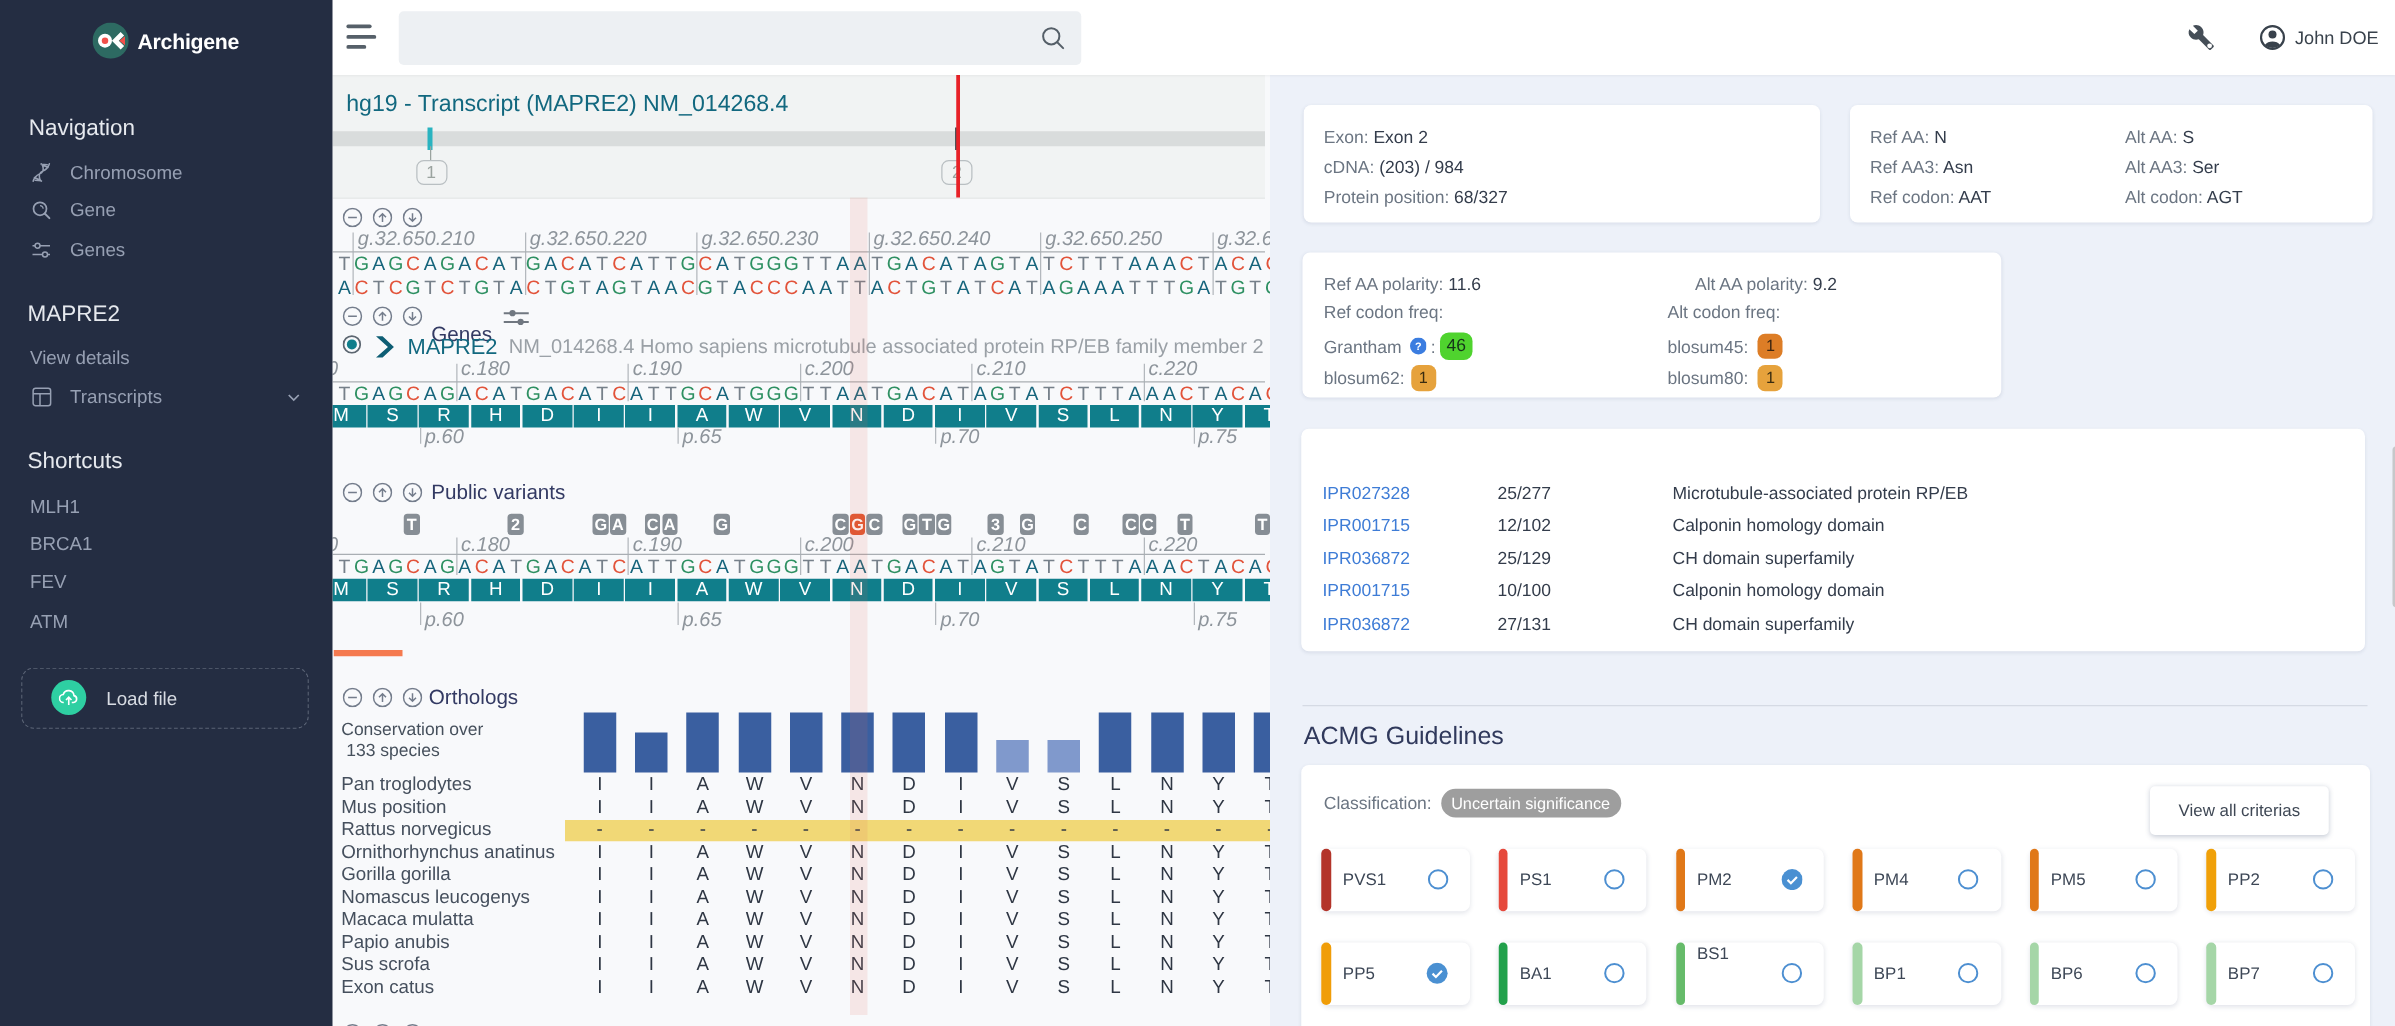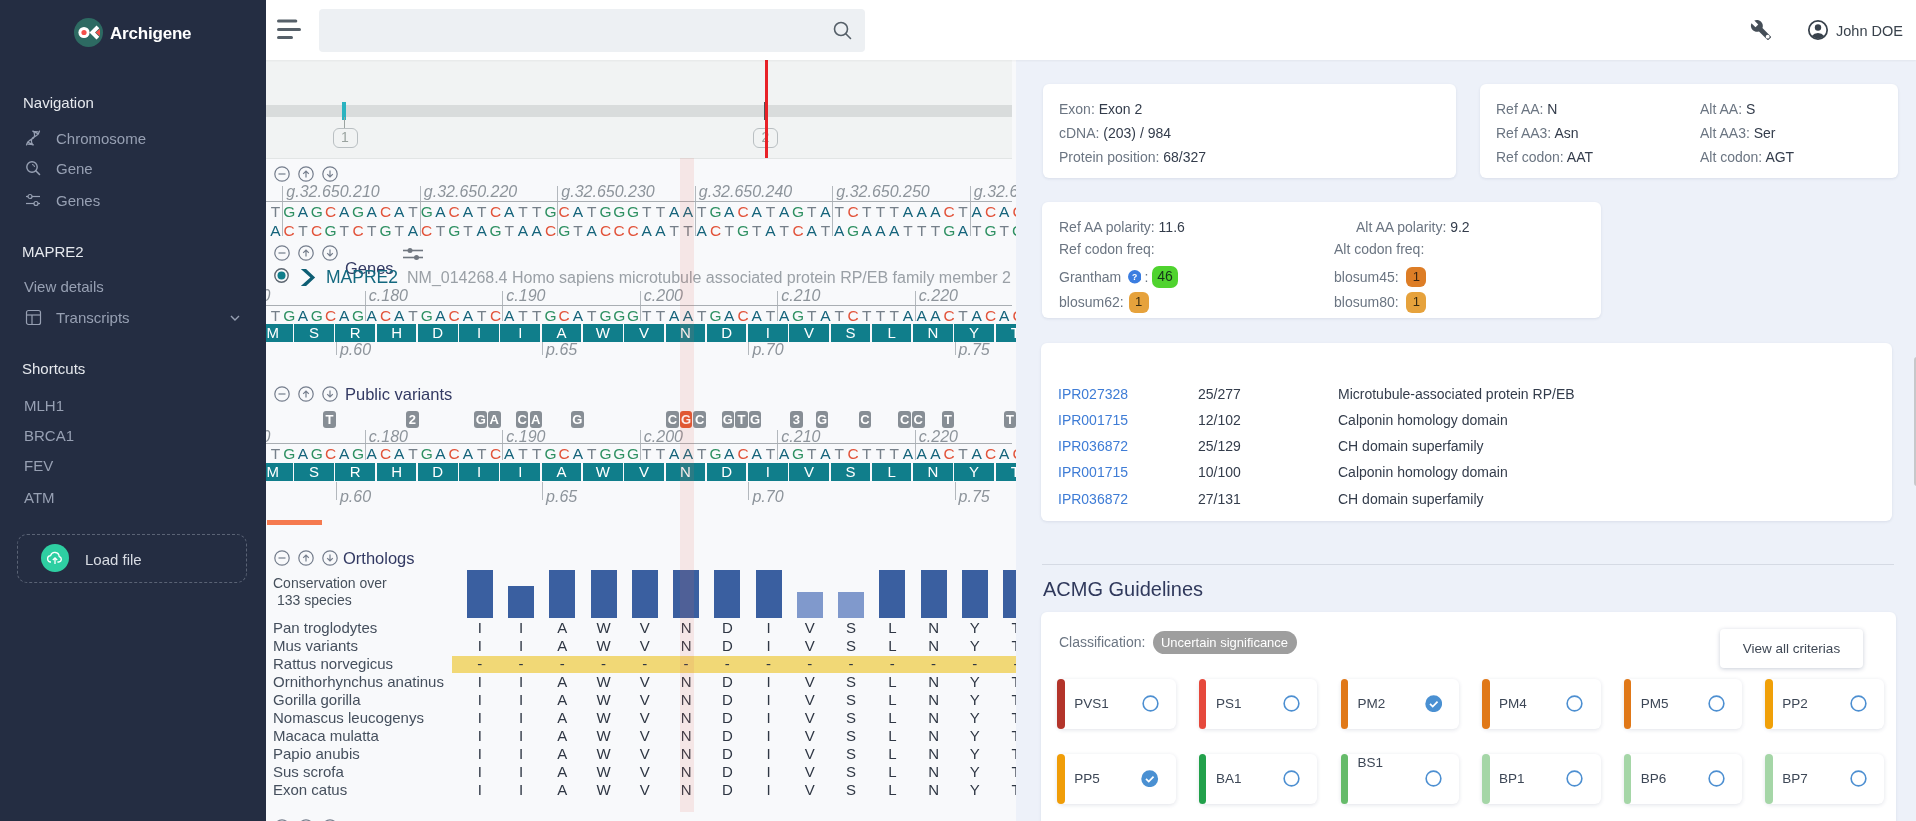--- a/index.html
+++ b/index.html
@@ -8,21 +8,21 @@
 #browser{position:absolute;left:266px;top:60px;width:750px;height:761px;background:#f8f9fb;overflow:hidden;z-index:5}
 #rightpanel{position:absolute;left:1016px;top:60px;width:900px;height:761px;background:#edf1f9;overflow:hidden;z-index:6}
 .bl{position:absolute;transform:translateX(-50%);font-size:15.5px;line-height:14px}
 .aacell{position:absolute;height:18px;background:#107e8b;color:#fff;font-size:15px;text-align:center;line-height:18px}
 .tick{position:absolute;width:1px;background:#b3b8bd}
 .coord{position:absolute;font-style:italic;font-size:16px;color:#8d949b;white-space:nowrap;line-height:14px}
 .hline{position:absolute;height:1px;background:#a9aeb3}
 .thdr{position:absolute;font-size:16.5px;font-weight:500;color:#333a63;white-space:nowrap;line-height:17px}
 .vchip{position:absolute;width:12.6px;height:17.5px;background:#878e95;color:#fff;font-size:13px;font-weight:700;text-align:center;line-height:17.5px;border-radius:3px}
 .navitem{position:absolute;font-size:15px;color:#97a0b3;line-height:15px}
-.navhead{position:absolute;font-size:15px;color:#e6e9ee;line-height:15px}
+.navhead{position:absolute;font-size:18px;color:#e6e9ee;line-height:15px}
 .card{position:absolute;background:#fff;border-radius:6px;box-shadow:0 1px 3px rgba(40,60,100,0.10)}
 .lbl{color:#6b7582}.val{color:#333c4b}
 .crow{position:absolute;font-size:14px;white-space:nowrap;line-height:14px}
 .species{position:absolute;font-size:15px;color:#454f5d;line-height:15px;white-space:nowrap}
 .oletter{position:absolute;transform:translateX(-50%);font-size:15px;color:#2f3744;line-height:15px}
 .chip{position:absolute;background:#fff;border-radius:6px;box-shadow:0 1px 4px rgba(40,60,100,0.14);width:118.5px;height:50px}
 .chipbar{position:absolute;width:7.5px;height:50px;border-radius:4px}
 .chiplabel{position:absolute;font-size:13.5px;color:#3d4756;line-height:14px}
 </style></head><body>
 <div id="sidebar">
@@ -94,20 +94,21 @@
 <svg class="abs" style="left:1807px;top:19px" width="22" height="22" viewBox="0 0 24 24">
 <circle cx="12" cy="12" r="10" fill="none" stroke="#39424c" stroke-width="1.9"></circle>
 <circle cx="12" cy="9.3" r="3.5" fill="#39424c"></circle>
 <path d="M5.2 18.6 a8.8 8.8 0 0 1 13.6 0 a10 10 0 0 1 -13.6 0z" fill="#39424c"></path>
 </svg>
 <div class="abs" style="left:1836px;top:23px;font-size:14.5px;color:#39424c">John DOE</div>
 </div>
 <div id="browser">
     <div style="position:absolute;left:-266px;top:-60px;width:1916px;height:821px">
 <div class="abs" style="left:266px;top:60px;width:746px;height:98px;background:#f1f3f3"></div>
+<div class="abs" style="left:277px;top:73px;font-size:18.5px;font-weight:500;color:#12687f;line-height:19px">hg19 - Transcript (MAPRE2) NM_014268.4</div>
 <div class="abs" style="left:266px;top:104.6px;width:746px;height:12.4px;background:#d9dcdc"></div>
 <div class="abs" style="left:342.4px;top:101.5px;width:3.4px;height:18px;background:#2ab3c0"></div>
 <div class="abs" style="left:764.2px;top:101.5px;width:3.4px;height:18px;background:#4d5357"></div>
 <div class="abs" style="left:344.2px;top:117px;width:1px;height:11px;background:#9aa39f"></div>
 <div class="abs" style="left:765.6px;top:117px;width:1px;height:11px;background:#9aa39f"></div>
 <div class="abs" style="left:332.5px;top:128px;width:25px;height:19.5px;border:1.4px solid #b9bfc2;border-radius:6px;font-size:14px;color:#9aa39f;text-align:center;line-height:17px">1</div>
 <div class="abs" style="left:753px;top:128px;width:25px;height:19.5px;border:1.4px solid #b9bfc2;border-radius:6px;font-size:14px;color:#9aa39f;text-align:center;line-height:17px">2</div>
 <div class="abs" style="left:765.3px;top:60px;width:2.4px;height:97.5px;background:#e82127;z-index:8"></div>
 <div class="abs" style="left:266px;top:157.5px;width:746px;height:1px;background:#e2e5e5"></div>
 <svg class="abs" style="left:274.0px;top:166.0px" width="16" height="16" viewBox="0 0 16 16">
@@ -533,21 +534,21 @@
 <span class="oletter" style="left:644.8px;top:619.5px">V</span>
 <span class="oletter" style="left:686.1px;top:619.5px">N</span>
 <span class="oletter" style="left:727.3px;top:619.5px">D</span>
 <span class="oletter" style="left:768.6px;top:619.5px">I</span>
 <span class="oletter" style="left:809.8px;top:619.5px">V</span>
 <span class="oletter" style="left:851.1px;top:619.5px">S</span>
 <span class="oletter" style="left:892.3px;top:619.5px">L</span>
 <span class="oletter" style="left:933.6px;top:619.5px">N</span>
 <span class="oletter" style="left:974.8px;top:619.5px">Y</span>
 <span class="oletter" style="left:1016.1px;top:619.5px">T</span>
-<div class="species" style="left:273px;top:637.6px">Mus variants</div>
+<div class="species" style="left:273px;top:637.6px">Mus position</div>
 <span class="oletter" style="left:479.8px;top:637.6px">I</span>
 <span class="oletter" style="left:521.1px;top:637.6px">I</span>
 <span class="oletter" style="left:562.3px;top:637.6px">A</span>
 <span class="oletter" style="left:603.6px;top:637.6px">W</span>
 <span class="oletter" style="left:644.8px;top:637.6px">V</span>
 <span class="oletter" style="left:686.1px;top:637.6px">N</span>
 <span class="oletter" style="left:727.3px;top:637.6px">D</span>
 <span class="oletter" style="left:768.6px;top:637.6px">I</span>
 <span class="oletter" style="left:809.8px;top:637.6px">V</span>
 <span class="oletter" style="left:851.1px;top:637.6px">S</span>

